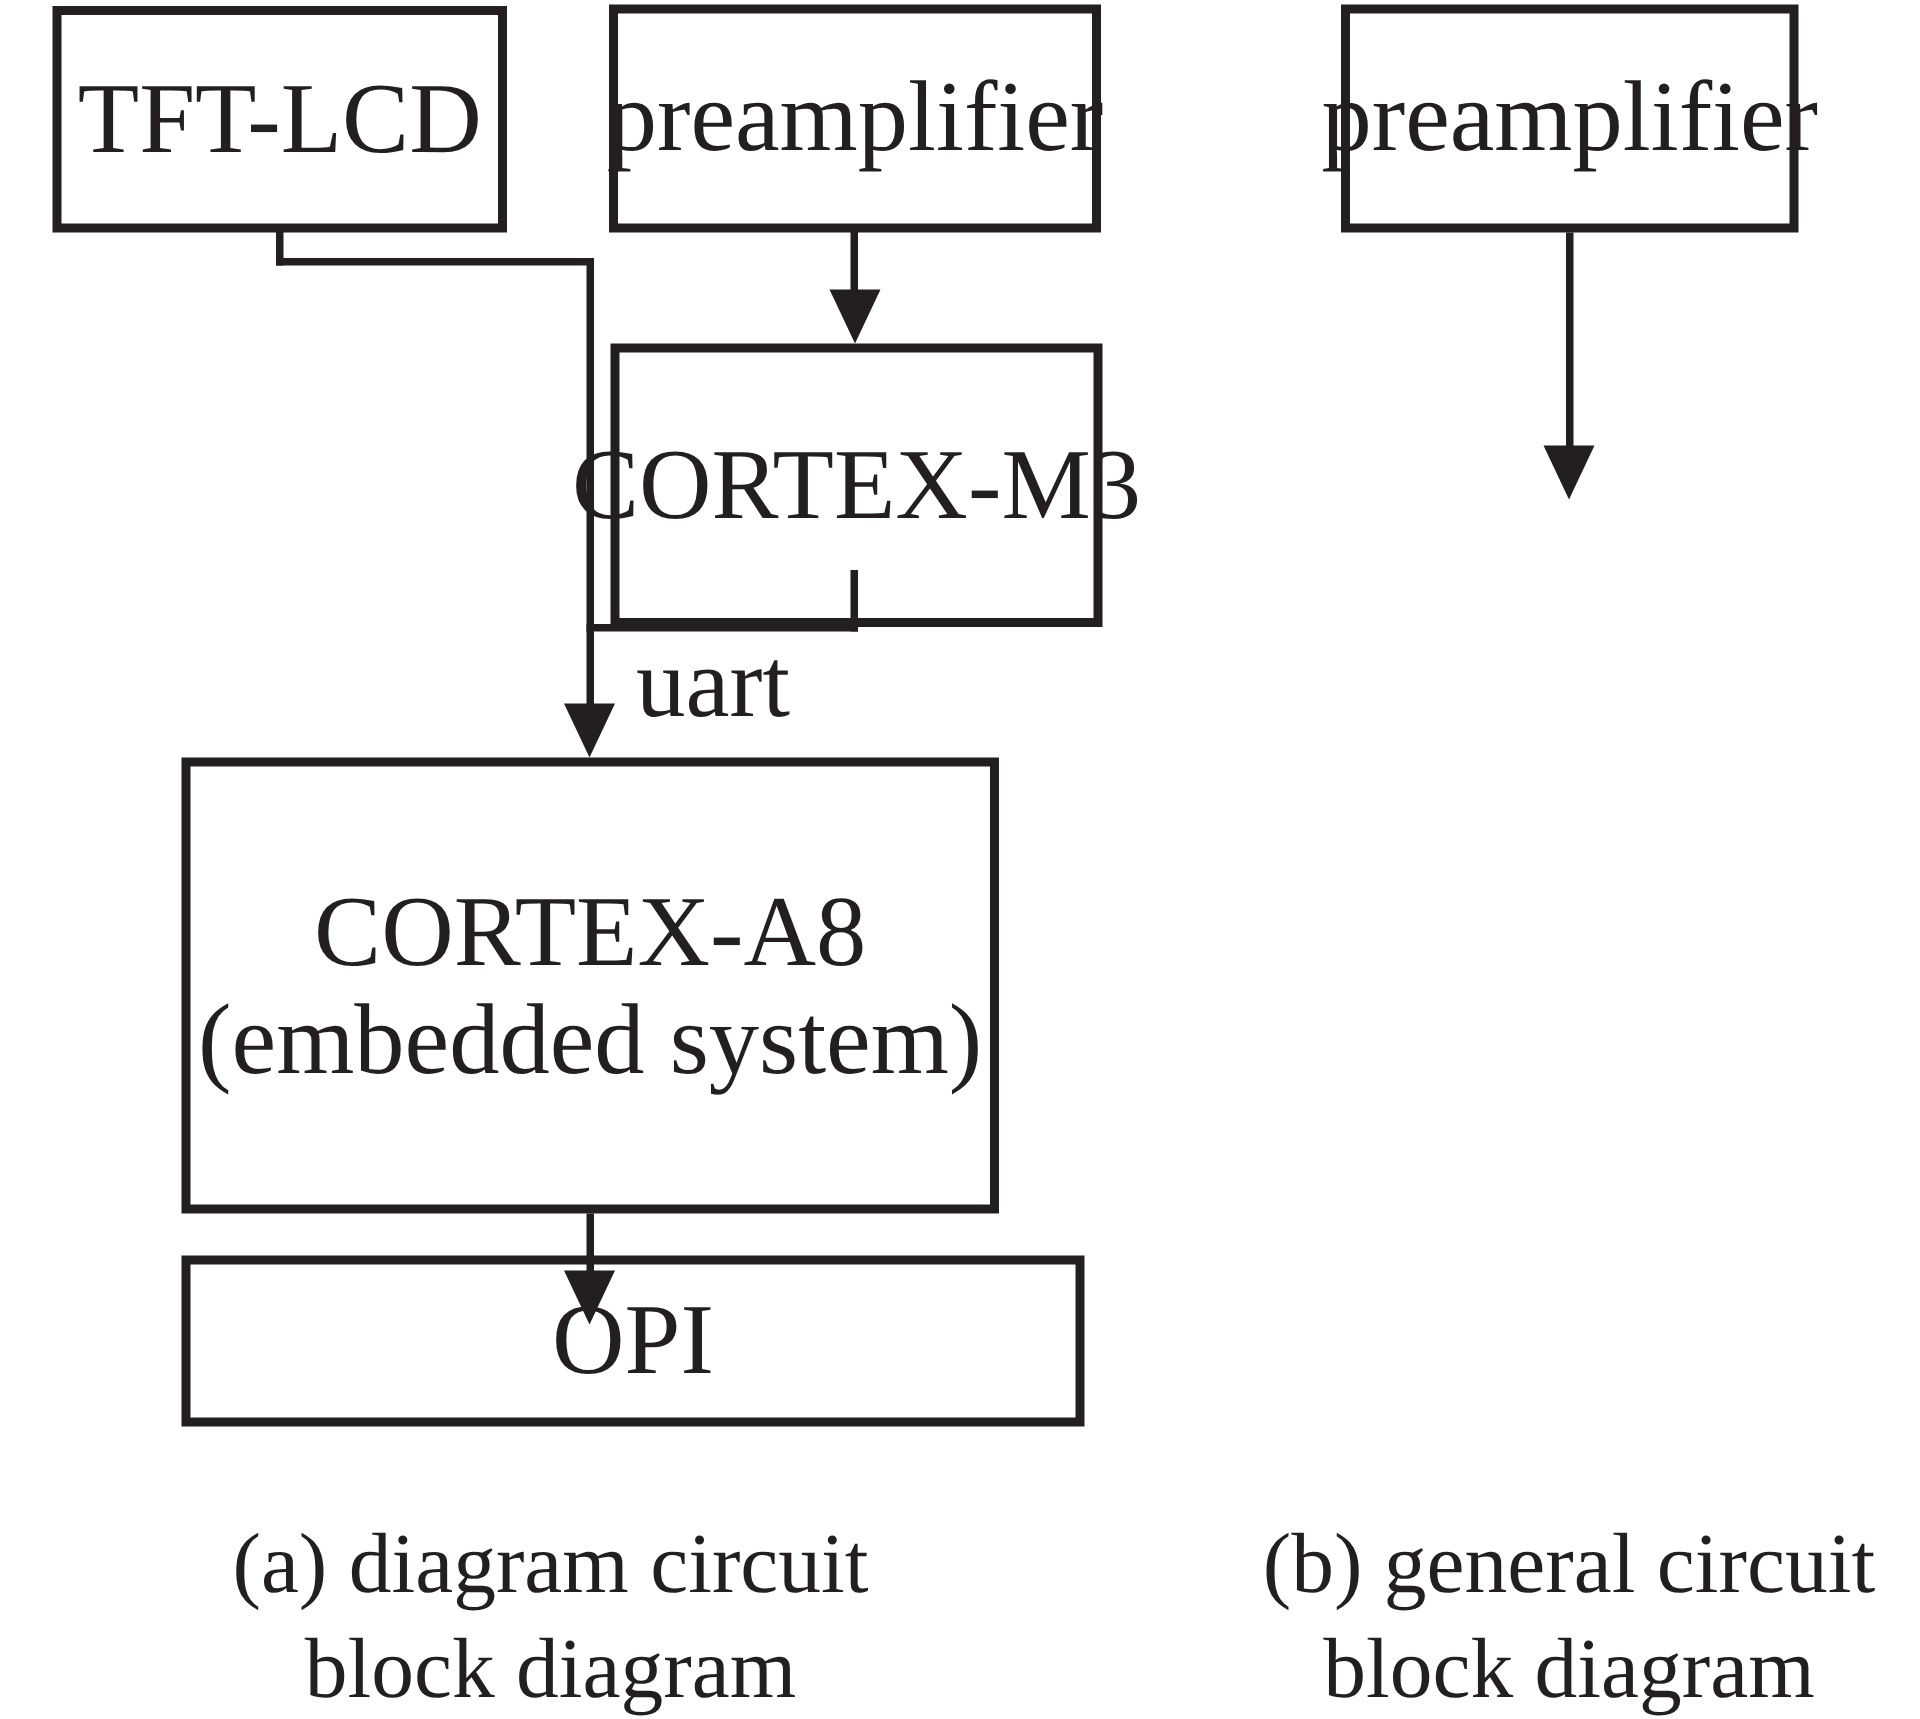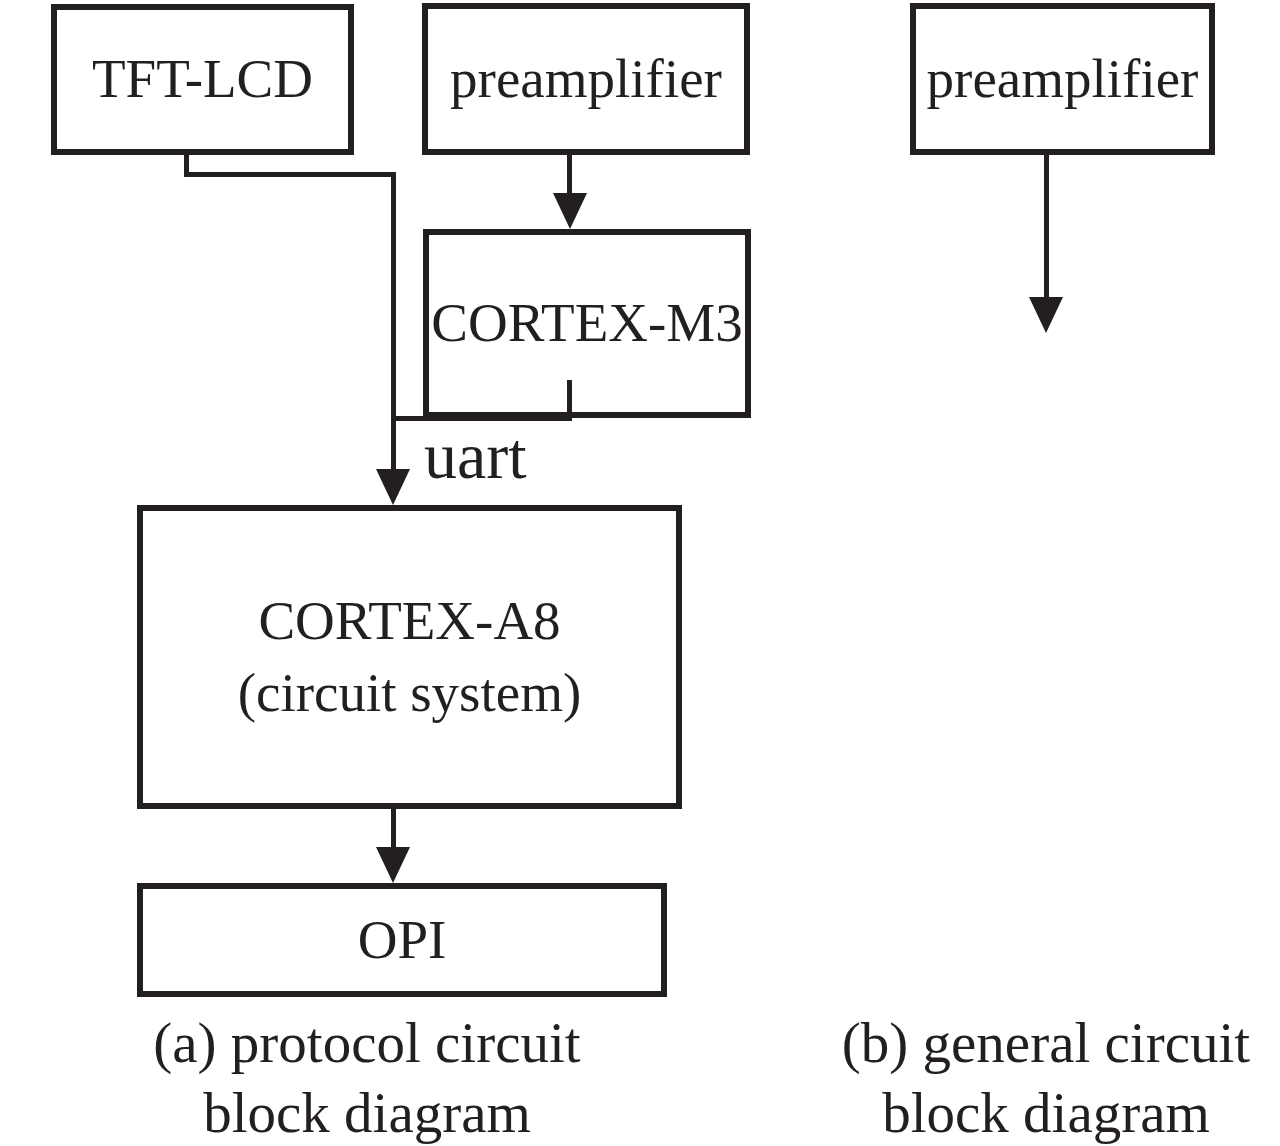--- a/index.html
+++ b/index.html
@@ -6,39 +6,39 @@
   html,body { margin:0; padding:0; background:var(--bg); }
   .canvas {
     position:relative; width:1280px; height:1146px; background:var(--bg);
     font-family:"Liberation Serif","DejaVu Serif",serif; color:var(--ink);
     overflow:hidden;
   }
   .box {
     position:absolute; box-sizing:border-box; border:6px solid var(--ink);
     background:var(--bg); display:flex; flex-direction:column;
     align-items:center; justify-content:center; text-align:center;
-    font-size:55px; line-height:1.1; white-space:nowrap;margin-left:16px;
+    font-size:67px; line-height:1.1; white-space:nowrap;
   }
   .line { position:absolute; background:var(--ink); }
   .arrowhead {
     position:absolute; width:0; height:0;
     border-left:17px solid transparent; border-right:17px solid transparent;
     border-top:36px solid var(--ink);
   }
   .edge-label { position:absolute; font-size:66px; line-height:1.15; white-space:nowrap; }
   .caption {
     position:absolute; width:620px; text-align:center;
     font-size:57px; line-height:70px; white-space:nowrap;
   }
   
   #box-tft      { left:35px;  top:4px;   width:303px; height:151px; }
   #box-preamp-a { left:406px; top:3px;   width:328px; height:152px; }
   #box-m3       { left:407px; top:229px; width:328px; height:189px; }
   #box-a8       { left:121px; top:505px; width:545px; height:304px; line-height:72px;align-items:center; }
-  #box-opi      { left:121px; top:883px; width:530px; height:114px; }
+  #box-opi      { left:121px; top:837px; width:602px; height:114px; }
   
   #box-preamp-b { left:894px; top:3px;   width:305px; height:152px; }
   #box-mcu      { left:881px; top:333px; width:331px; height:128px; }
   
   #seg-preampa-down { left:567px; top:154px; width:5px; height:42px; }
   #ah-m3            { left:553px; top:193px; }
   #seg-tft-down     { left:184px; top:154px; width:5px; height:23px; }
   #seg-tft-horiz    { left:184px; top:172px; width:212px; height:5px; }
   #seg-main-vert    { left:391px; top:172px; width:5px; height:298px; }
   #ah-a8            { left:376px; top:469px; }
@@ -65,21 +65,21 @@
     <span>TFT-LCD</span>
   </div>
   <div class="box" id="box-preamp-a">
     <span>preamplifier</span>
   </div>
   <div class="box" id="box-m3">
     <span>CORTEX-M3</span>
   </div>
   <div class="box" id="box-a8">
     <div>CORTEX-A8</div>
-    <div>(circuit system)</div>
+    <div>(embedded system)</div>
   </div>
   <div class="box" id="box-opi">
     <span>OPI</span>
   </div>
 
   <div class="line" id="seg-preampa-down"></div>
   <div class="arrowhead" id="ah-m3"></div>
 
   <div class="line" id="seg-tft-down"></div>
   <div class="line" id="seg-tft-horiz"></div>
@@ -88,21 +88,21 @@
 
   <div class="line" id="seg-m3-down"></div>
   <div class="line" id="seg-m3-horiz"></div>
 
   <div class="line" id="seg-a8-down"></div>
   <div class="arrowhead" id="ah-opi"></div>
 
   <div class="edge-label" id="label-uart">uart</div>
 
   <div class="caption" id="caption-a">
-    <div>(a) protocol circuit</div>
+    <div>(a) diagram circuit</div>
     <div>block diagram</div>
   </div>
 
   <div class="box" id="box-preamp-b">
     <span>preamplifier</span>
   </div>
 
   <div class="line" id="seg-preampb-down"></div>
   <div class="arrowhead" id="ah-mcu"></div>
 

